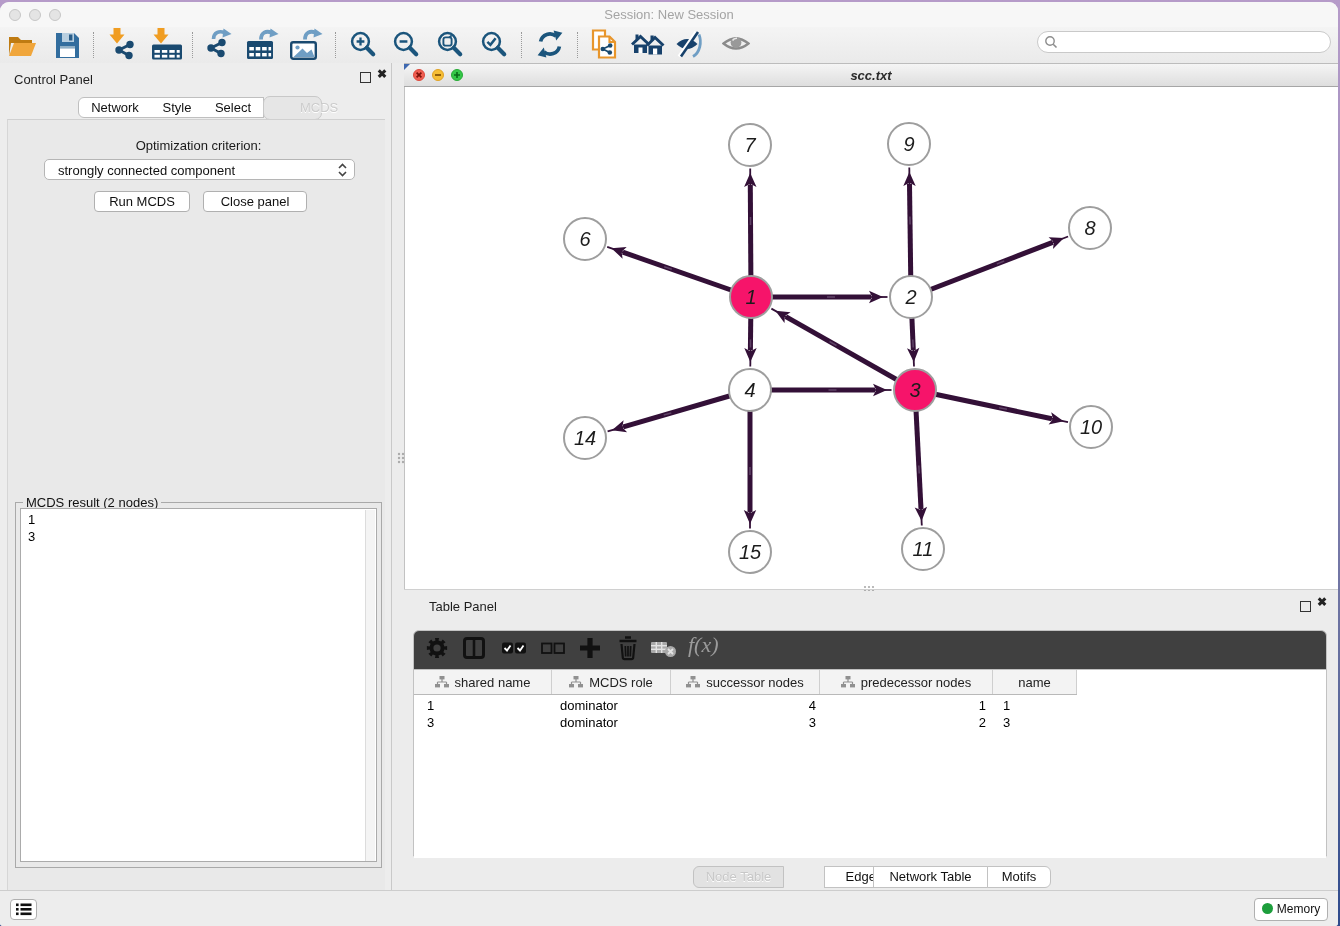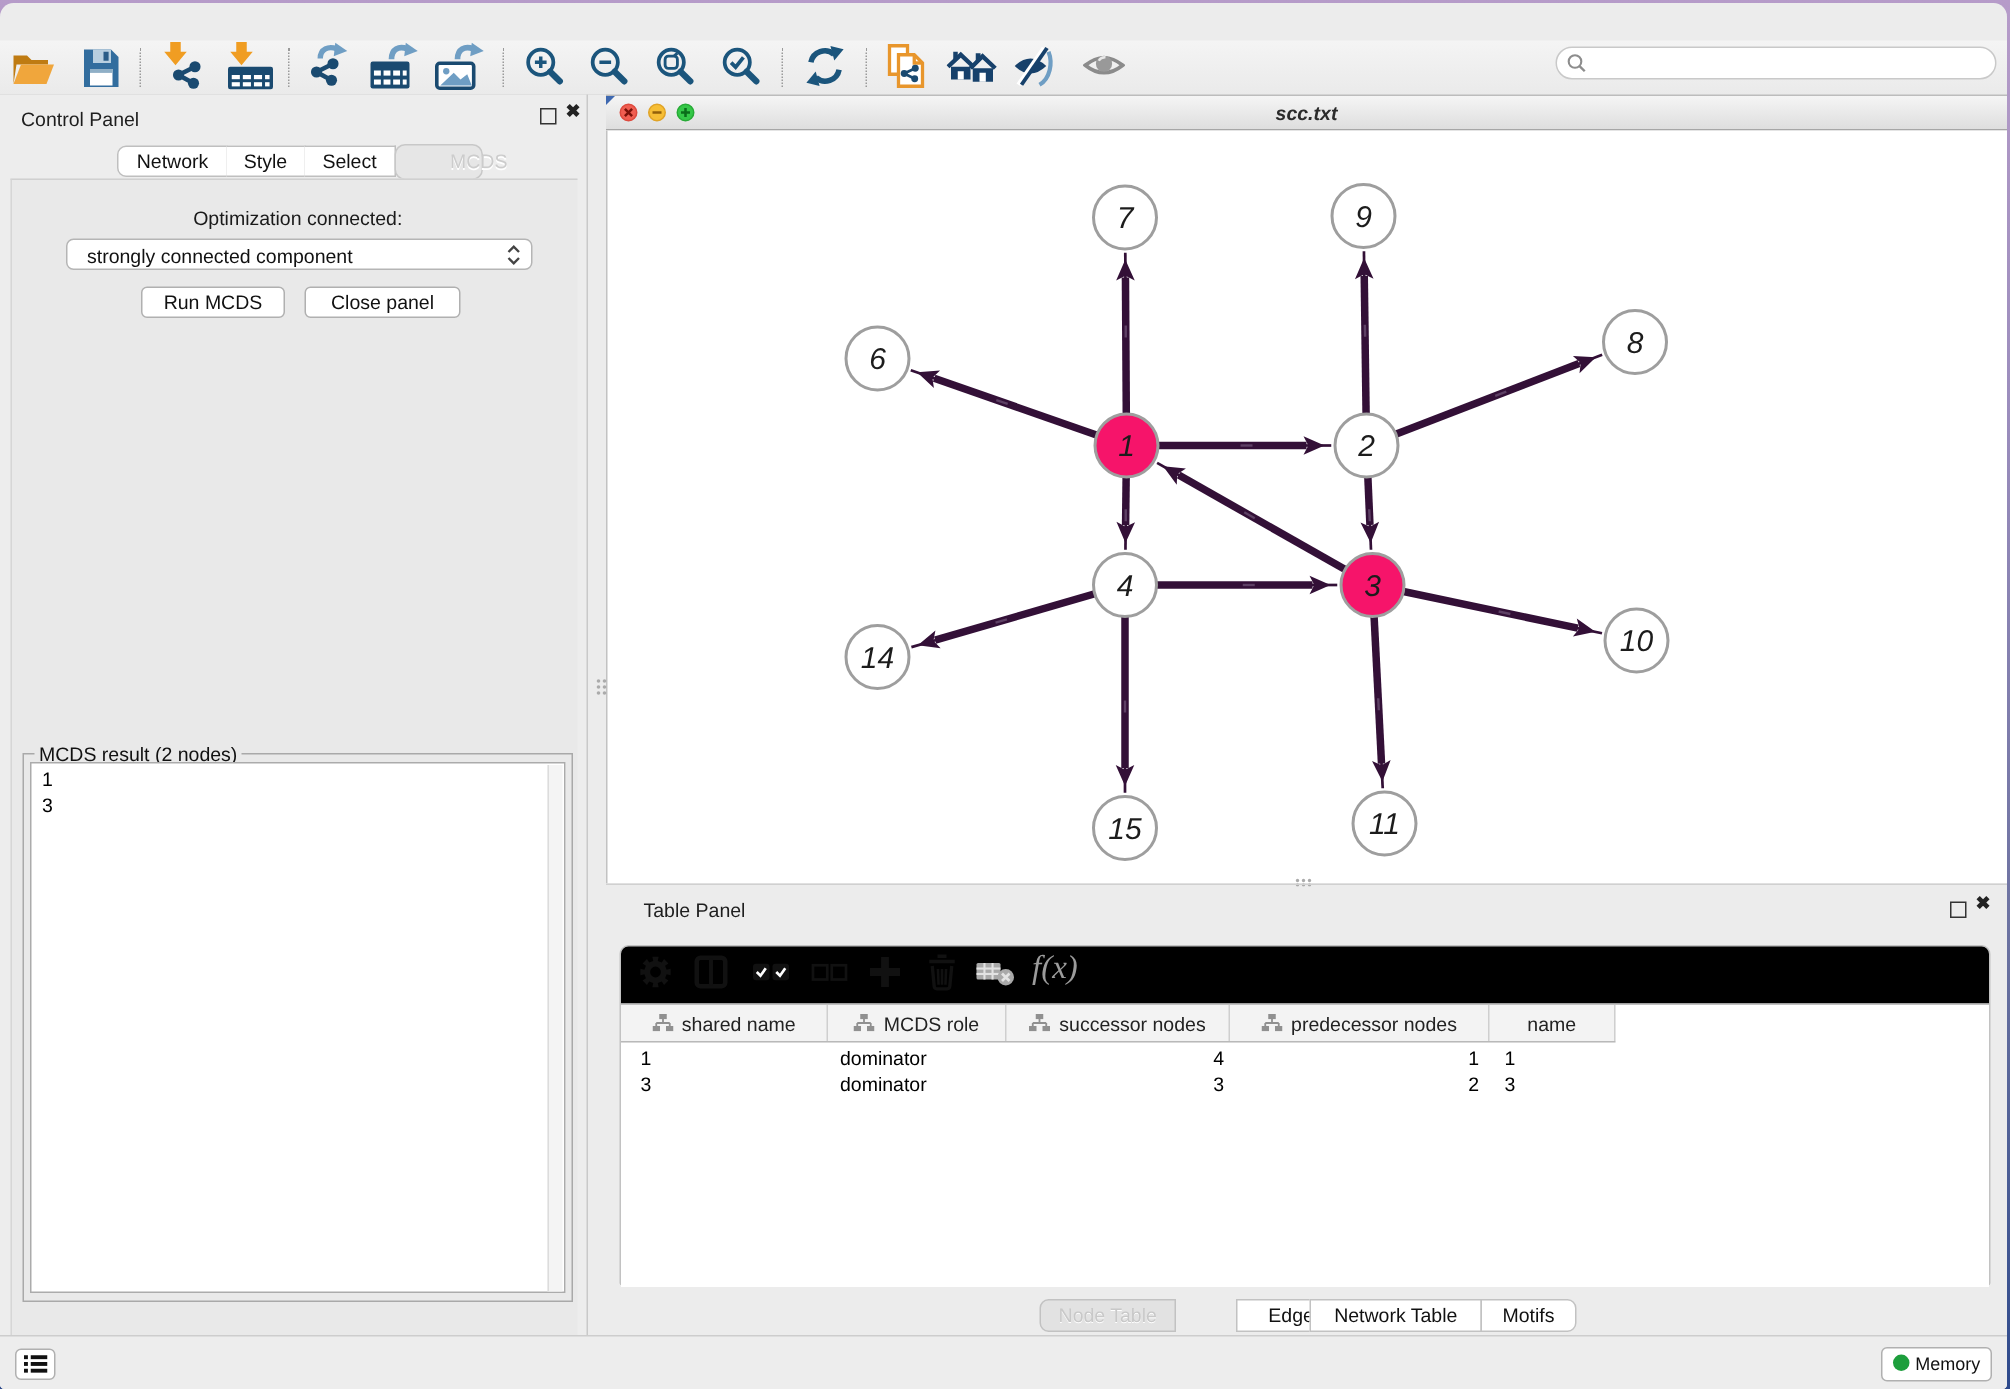--- a/index.html
+++ b/index.html
@@ -42,20 +42,26 @@
   .thead{top:0;height:24px;box-sizing:border-box;border-right:1px solid #cfcfcf;font-size:13px;color:#222;
         display:flex;align-items:center;justify-content:center;gap:6px;}
   .trow{left:0;width:912px;height:17px;font-size:13px;color:#000;line-height:17px;}
   .hier{flex:0 0 auto;}
   .btab{top:277px;height:22px;background:#fff;border:1px solid #c2c2c2;box-sizing:border-box;
         font-size:13px;color:#111;text-align:center;line-height:20px;}
 </style>
 </head>
 <body>
 <div id="win">
+  <div id="titlebar" class="abs">
+    <div class="tl" style="left:9px;"></div>
+    <div class="tl" style="left:29px;"></div>
+    <div class="tl" style="left:49px;"></div>
+    <div id="wtitle">Session: New Session</div>
+  </div>
   <div id="toolbar" class="abs">
     <svg class="ticon" style="left:7px;top:5px;" width="30" height="28" viewBox="0 0 30 28">
       <polygon points="2,24 2,5 11,5 14,8 25,8 25,11 4,11" fill="#bf7b12"></polygon>
       <polygon points="7,11 29,11 24,24 2,24" fill="#f0a63c"></polygon>
     </svg>
     <svg class="ticon" style="left:54px;top:4px;" width="26" height="28" viewBox="0 0 26 28">
       <path d="M2 2 h18 l5 5 v20 h-23 z" fill="#326d9e"></path>
       <rect x="8" y="2" width="12" height="9" fill="#b8cfe0"></rect>
       <rect x="15" y="3.5" width="3.4" height="6" fill="#2a5d88"></rect>
       <rect x="6" y="15" width="15" height="11" fill="#fff"></rect>
@@ -201,21 +207,21 @@
   </div>
   <div id="cpanel" class="abs">
     <div id="cp-title">Control Panel</div>
     <div class="minibox" style="left:360px;top:9px;"></div>
     <div class="xbtn" style="left:377px;top:4px;">✖</div>
     <div class="tab" style="left:78px;width:74px;border-radius:6px 0 0 6px;">Network</div>
     <div class="tab" style="left:151px;width:53px;border-left:none;">Style</div>
     <div class="tab" style="left:203px;width:61px;border-left:none;">Select</div>
     <div id="tab-mcds">MCDS</div>
     <div id="cp-content"></div>
-    <div class="abs" style="left:10px;top:75px;width:377px;text-align:center;font-size:13px;color:#1a1a1a;">Optimization connected:</div>
+    <div class="abs" style="left:10px;top:75px;width:377px;text-align:center;font-size:13px;color:#1a1a1a;">Optimization criterion:</div>
     <div class="abs" style="left:44px;top:96px;width:311px;height:21px;background:#fff;border:1px solid #b5b5b5;border-radius:5px;box-sizing:border-box;">
       <span style="position:absolute;left:13px;top:3px;font-size:13px;color:#111;">strongly connected component</span>
       <svg style="position:absolute;right:6px;top:3px;" width="11" height="14" viewBox="0 0 11 14">
         <path d="M2 5 L5.5 1.5 L9 5" fill="none" stroke="#444" stroke-width="1.6"></path>
         <path d="M2 9 L5.5 12.5 L9 9" fill="none" stroke="#444" stroke-width="1.6"></path>
       </svg>
     </div>
     <div class="btn" style="left:94px;top:128px;width:96px;height:21px;line-height:19px;">Run MCDS</div>
     <div class="btn" style="left:203px;top:128px;width:104px;height:21px;line-height:19px;">Close panel</div>
     <div class="abs" style="left:15px;top:439px;width:367px;height:366px;border:1px solid #a9a9a9;box-sizing:border-box;">
@@ -335,21 +341,21 @@
 <text x="345" y="472">15</text>
 </g>
 </svg>
     </div>
   </div>
   <div class="abs" style="left:404px;top:587px;width:934px;height:1px;background:#d0d0d0;z-index:5;"></div>
   <div id="tpanel" class="abs">
     <div class="abs" style="left:13px;top:10px;font-size:13px;color:#1e1e1e;margin-left:12px;">Table Panel</div>
     <div class="minibox" style="left:896px;top:12px;"></div>
     <div class="xbtn" style="left:913px;top:6px;">✖</div>
-    <div class="abs" id="tsub" style="left:9px;top:41px;width:914px;height:227px;background:#000000;border:1px solid #c2c2c2;border-radius:6px 6px 2px 2px;box-sizing:border-box;">
+    <div class="abs" id="tsub" style="left:9px;top:41px;width:914px;height:227px;background:#404040;border:1px solid #c2c2c2;border-radius:6px 6px 2px 2px;box-sizing:border-box;">
       <div id="ttools" class="abs" style="left:0;top:0;width:100%;height:38px;">
         <svg class="abs" style="left:11px;top:5px;" width="24" height="24" viewBox="0 0 24 24">
           <path d="M9.9 1.9 L14.1 1.9 L13.5 4.6 L16.2 5.6 L17.7 3.4 L20.6 6.3 L18.4 7.8 L19.4 10.5 L22.1 9.9 L22.1 14.1 L19.4 13.5 L18.4 16.2 L20.6 17.7 L17.7 20.6 L16.2 18.4 L13.5 19.4 L14.1 22.1 L9.9 22.1 L10.5 19.4 L7.8 18.4 L6.3 20.6 L3.4 17.7 L5.6 16.2 L4.6 13.5 L1.9 14.1 L1.9 9.9 L4.6 10.5 L5.6 7.8 L3.4 6.3 L6.3 3.4 L7.8 5.6 L10.5 4.6 Z M15.6 12 A3.6 3.6 0 1 0 8.4 12 A3.6 3.6 0 1 0 15.6 12 Z" fill="#111" fill-rule="evenodd"></path>
         </svg>
         <svg class="abs" style="left:48px;top:5px;" width="24" height="24" viewBox="0 0 24 24">
           <rect x="2.5" y="2.5" width="19" height="19" rx="2.5" fill="none" stroke="#111" stroke-width="3"></rect>
           <line x1="12" y1="3" x2="12" y2="21" stroke="#111" stroke-width="2.6"></line>
         </svg>
         <svg class="abs" style="left:87px;top:9px;" width="26" height="16" viewBox="0 0 26 16">
           <rect x="1" y="2.5" width="11" height="11" rx="2" fill="#111"></rect>

